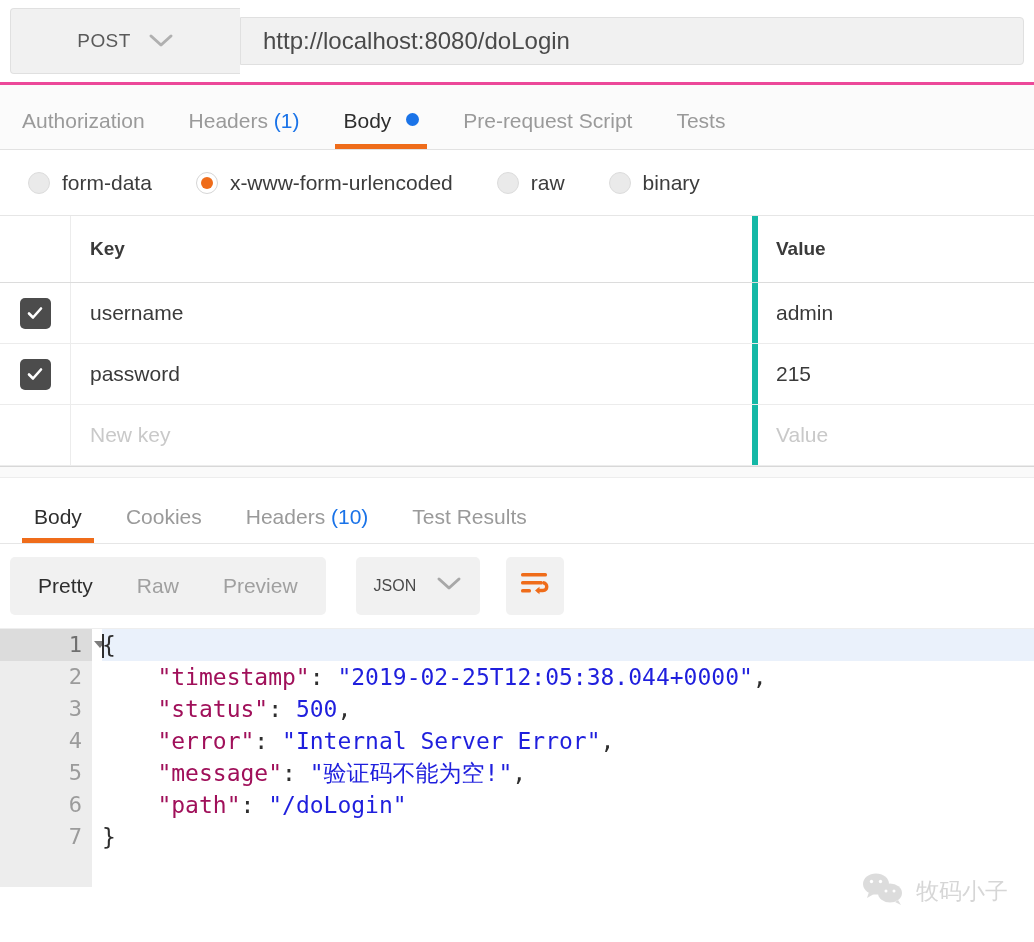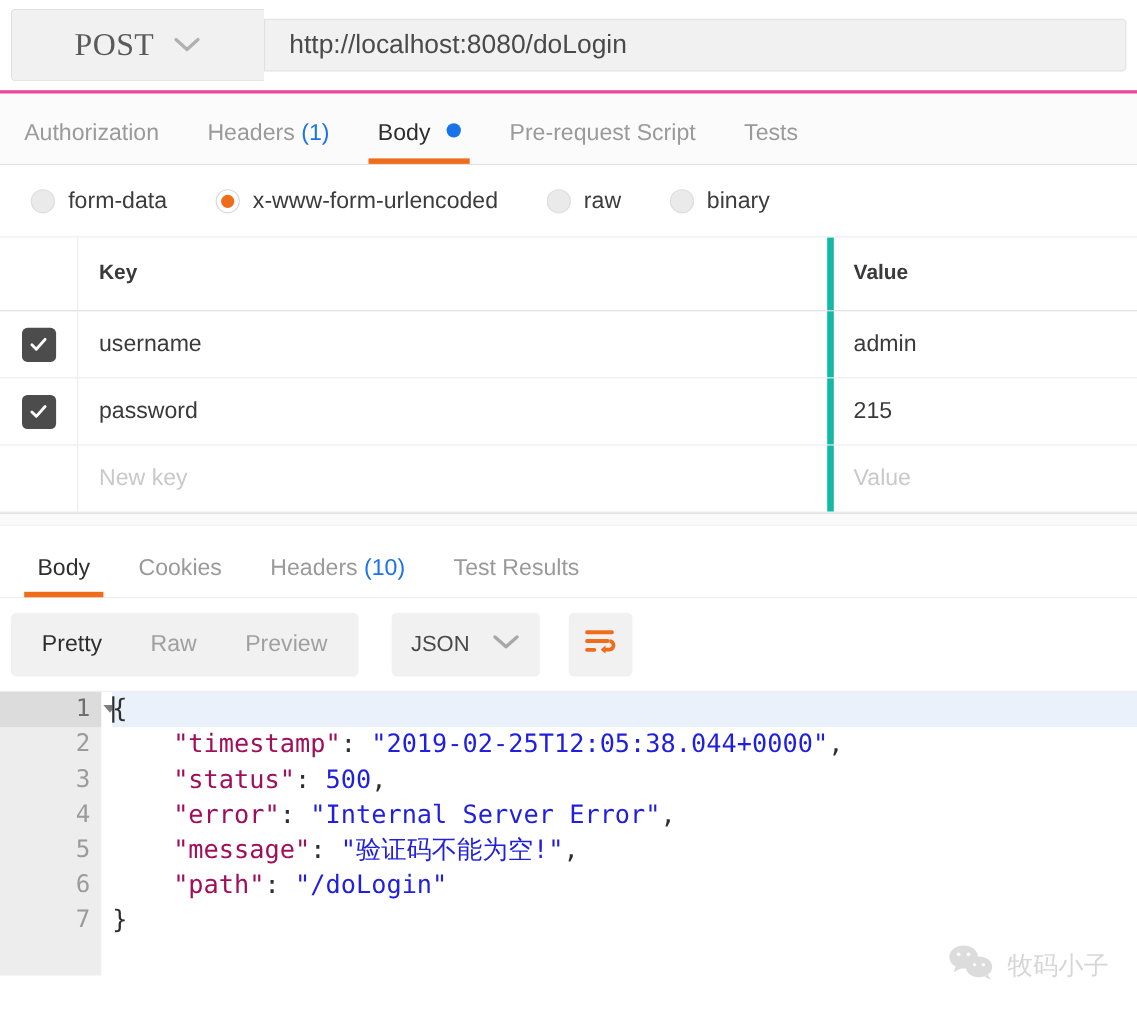--- a/index.html
+++ b/index.html
@@ -31,24 +31,23 @@
     background: #f1f1f1;
     border: 1px solid #e0e0e0;
     border-right: none;
     border-radius: 4px 0 0 4px;
     display: flex;
     align-items: center;
     justify-content: center;
     box-sizing: border-box;
   }
   .method-label {
-    font-size: 29px;
+    font-size: 19px;
     color: #5a5a5a;
     letter-spacing: .4px;
-    font-family: Liberation Serif, serif;
   }
   .method-caret {
     margin-left: 17px;
     display: inline-block;
   }
   .caret-svg { display:block; }
   .url-box {
     flex: 1;
     height: 48px;
     background: #f1f1f1;
@@ -258,21 +257,21 @@
   .seg-btn.active { color: #2e2e2e; }
   .fmt-select {
     margin-left: 30px;
     background: #f1f1f1;
     border-radius: 5px;
     height: 58px;
     display: flex;
     align-items: center;
     padding: 0 18px;
   }
-  .fmt-label { font-size: 20px; color: #4a4a4a; }
+  .fmt-label { font-size: 16px; color: #4a4a4a; }
   .fmt-caret { margin-left: 20px; display:inline-block; }
   .wrap-btn {
     margin-left: 26px;
     width: 58px; height: 58px;
     background: #f1f1f1;
     border-radius: 5px;
     display: flex;
     align-items: center;
     justify-content: center;
   }
@@ -342,21 +341,21 @@
     height: 24px;
     background: #2e2e2e;
     vertical-align: -5px;
     margin-right: -2px;
   }
 
   
   .watermark {
     position: absolute;
     right: 26px;
-    bottom: 44px;
+    bottom: 31px;
     display: flex;
     align-items: center;
     opacity: .30;
   }
   .wm-text {
     font-size: 23px;
     color: #7a7a7a;
     margin-left: 10px;
     font-family: "DejaVu Sans", sans-serif;
   }

